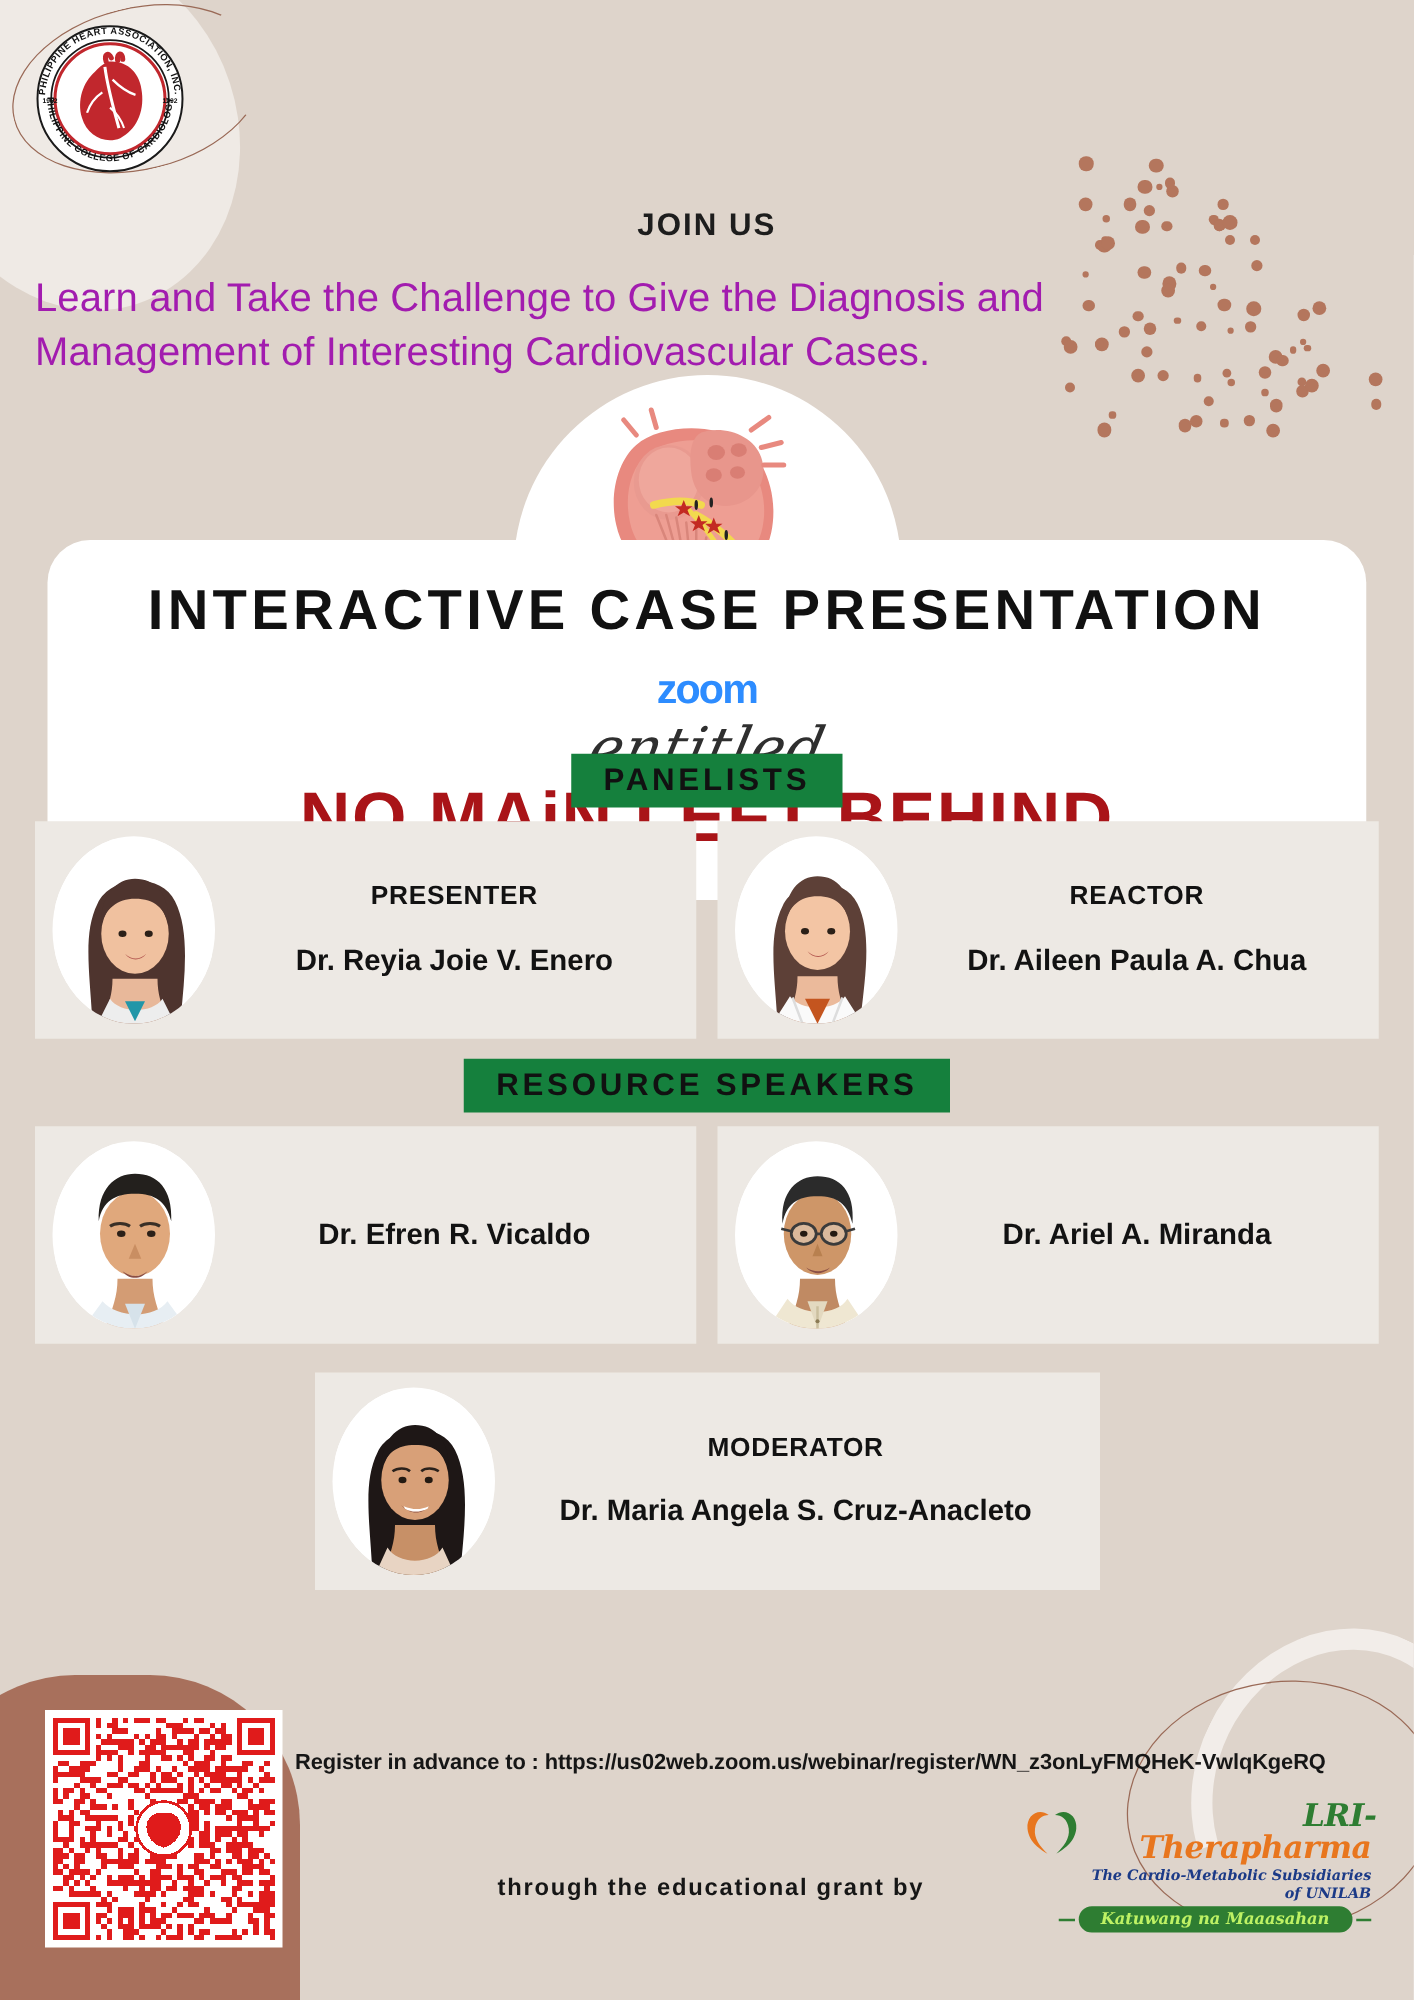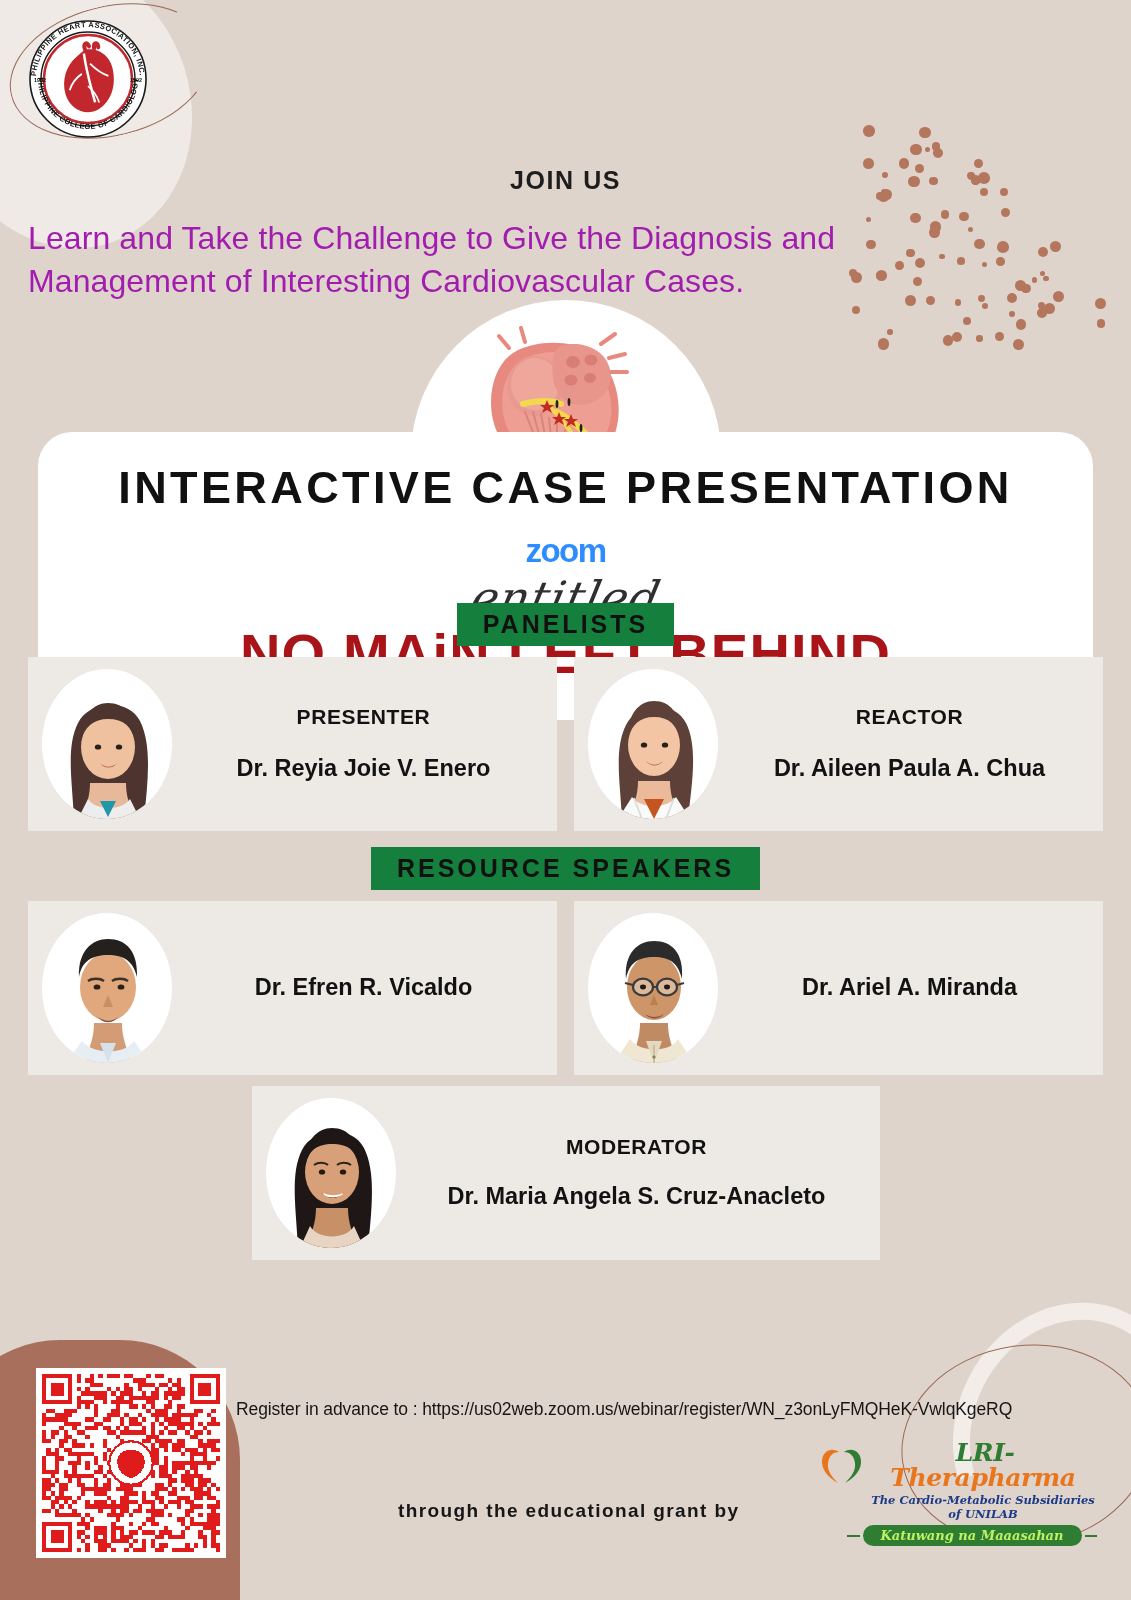--- a/index.html
+++ b/index.html
@@ -130,21 +130,21 @@
   .row {
     position:relative; z-index:3;
     display:flex; gap:17px; margin-top:11px; padding:0 28px;
   }
   .person-card {
     background:#EDE9E4; flex:1;
     display:flex; align-items:center; gap:6px;
     padding:12px 14px; min-height:172px;
   }
   .person-card.single {
-    flex:none; width:628px; margin:0 auto;
+    flex:none; width:628px; margin:12px auto;
   }
   .avatar {
     width:130px; height:150px; border-radius:50%;
     background:#fff; overflow:hidden; flex:none;
     display:flex; align-items:flex-end; justify-content:center;
   }
   .avatar svg { display:block; }
   .person-text { flex:1; display:flex; flex-direction:column; gap:26px; }
   .person-role {
     font-size:21px; font-weight:bold; color:#121212;
@@ -158,31 +158,31 @@
 
   
   .qr-wrap {
     position:absolute; z-index:4; left:36px; top:1368px;
     width:190px; height:190px; background:#ffffff; padding:6px;
   }
   .qr-wrap svg { display:block; }
 
   .register-line {
     position:absolute; z-index:4; left:236px; top:1399px;
-    font-size:17.5px; font-weight:normal; color:#161616;
+    font-size:17.5px; font-weight:bold; color:#161616;
     letter-spacing:-0.1px;
   }
   .grant-line {
     position:absolute; z-index:4; left:398px; top:1500px;
     font-size:19px; font-weight:bold; color:#161616;
     letter-spacing:1.4px;
   }
   .sponsor {
     position:absolute; z-index:4; right:34px; top:1440px;
-    width:280px; text-align:center;
+    width:280px; text-align:right;
   }
   .sponsor-main { display:flex; align-items:center; gap:4px; }
   .sponsor-mark { flex:none; }
   .sponsor-name {
     font-family:"DejaVu Serif", serif;
     font-style:italic; font-weight:bold; font-size:25px;
     color:#E8761E; letter-spacing:-0.4px; line-height:1;
   }
   .sponsor-name .lri { color:#2E7D32; }
   .sponsor-sub {

